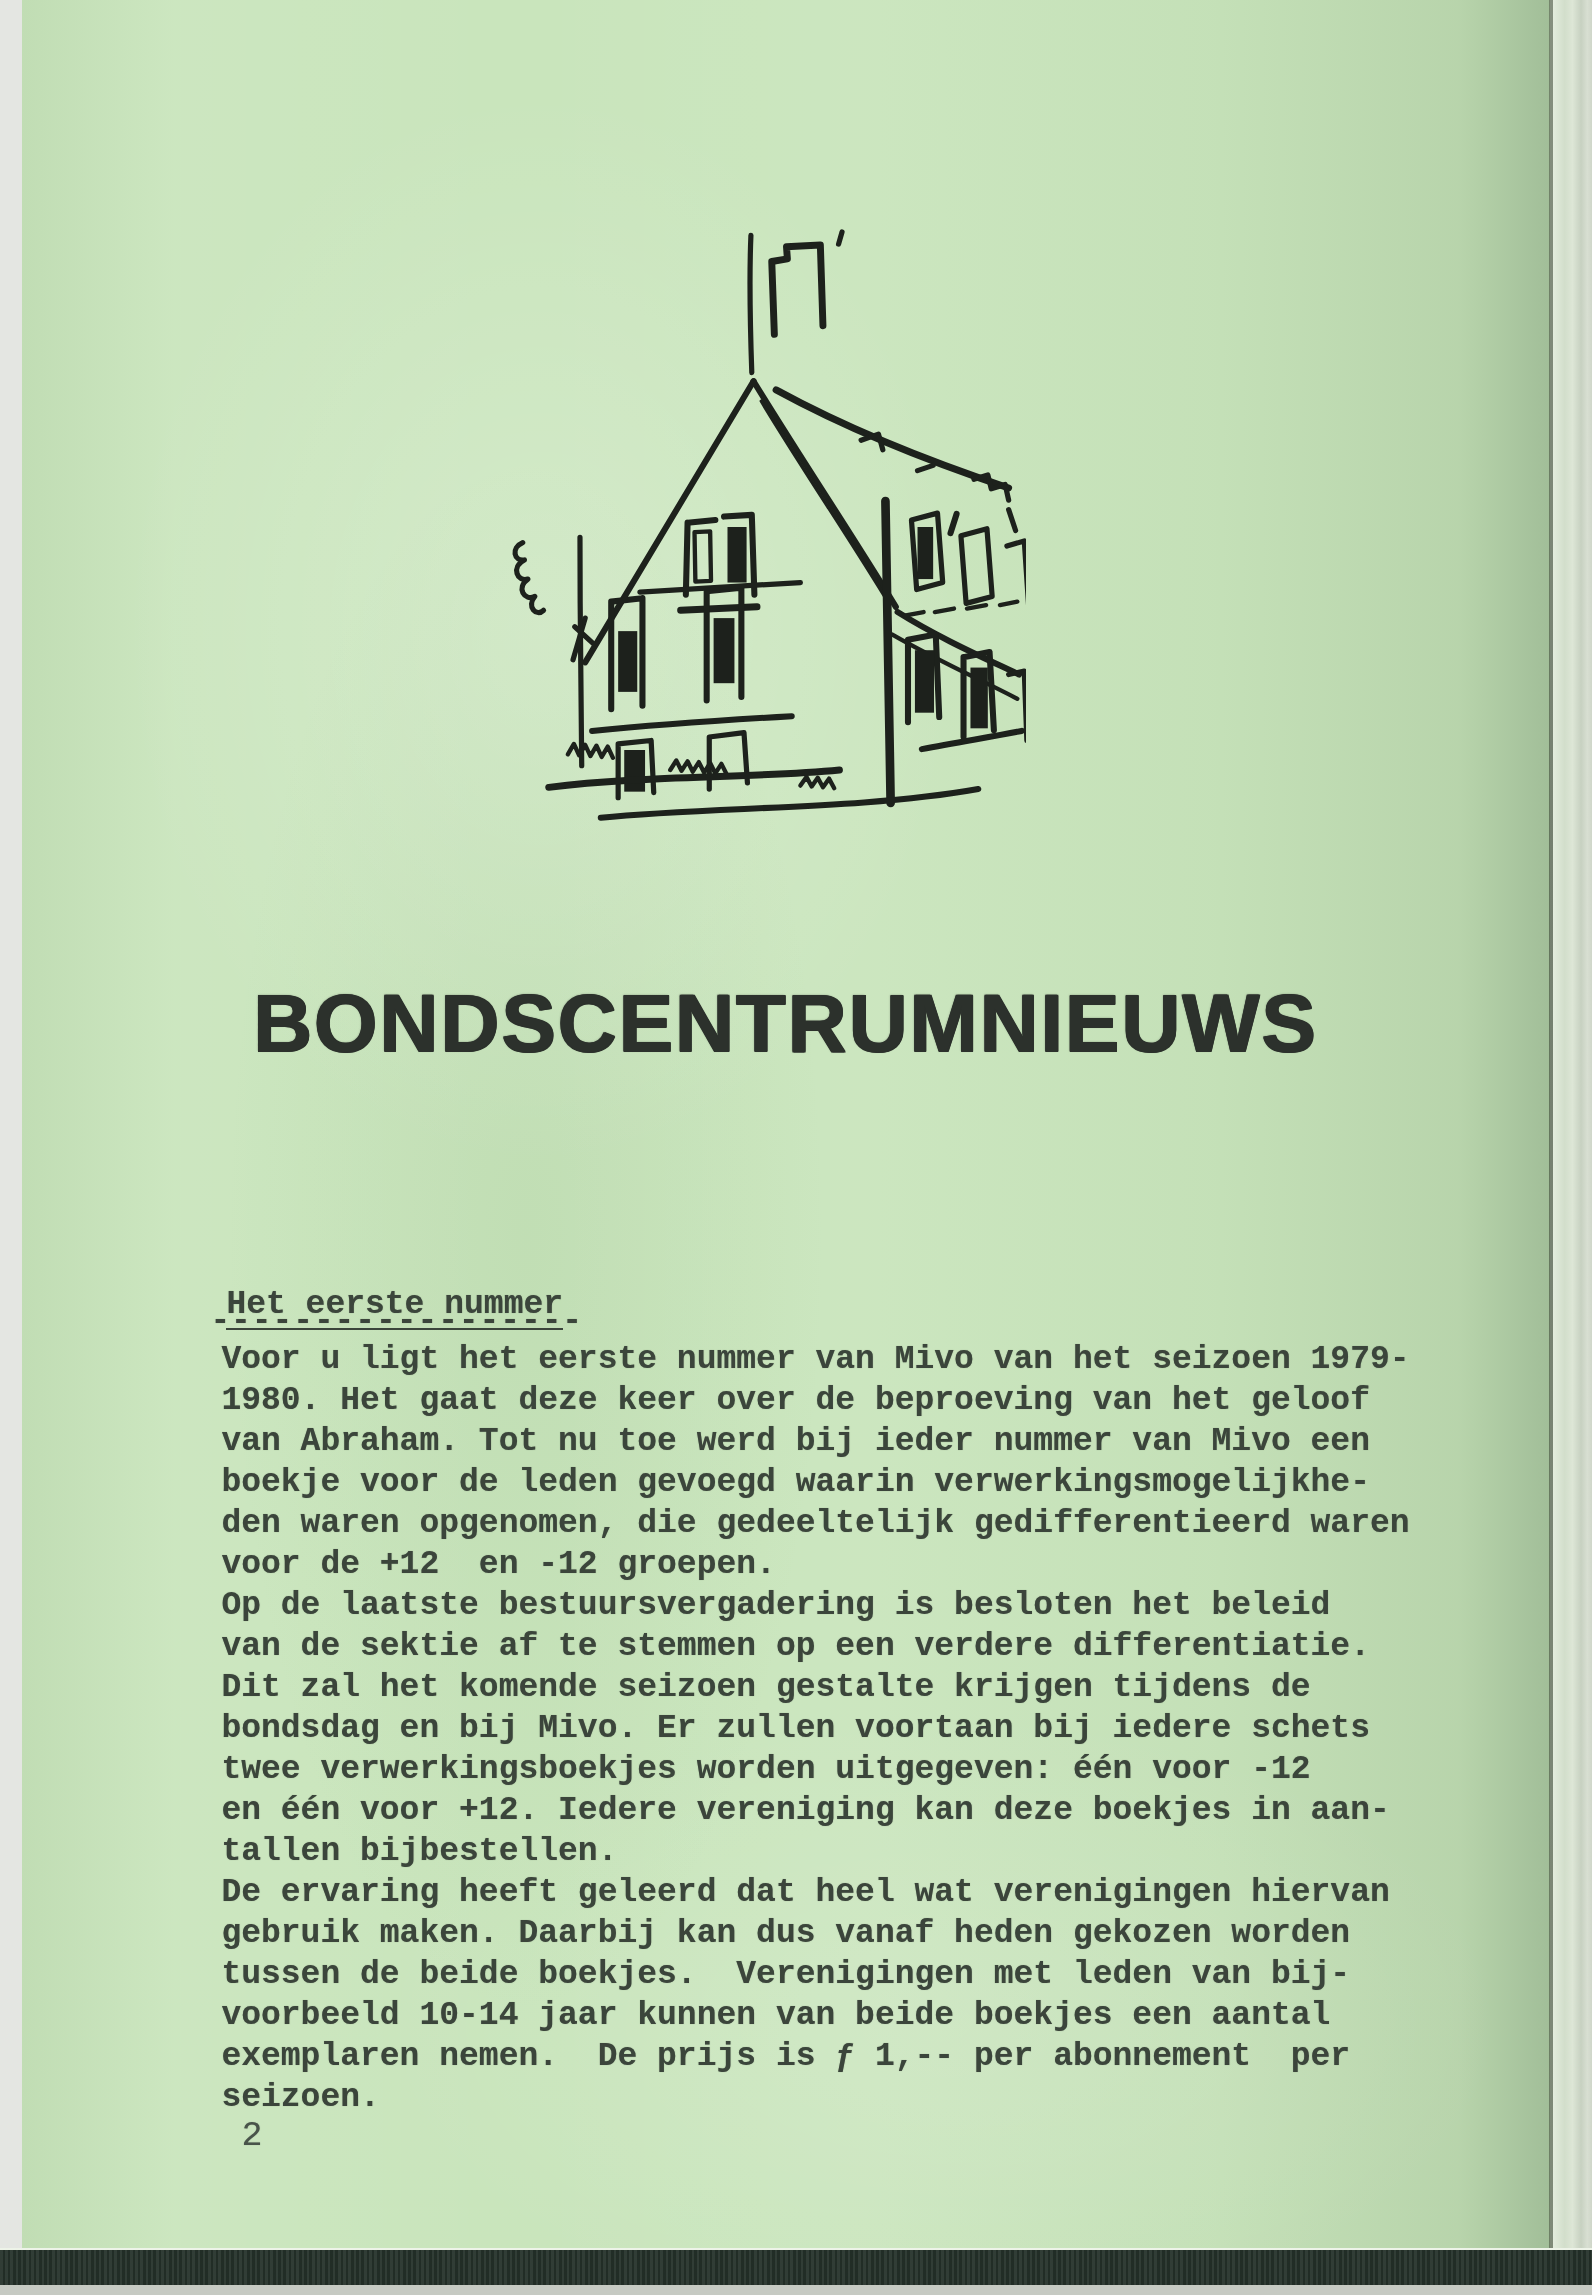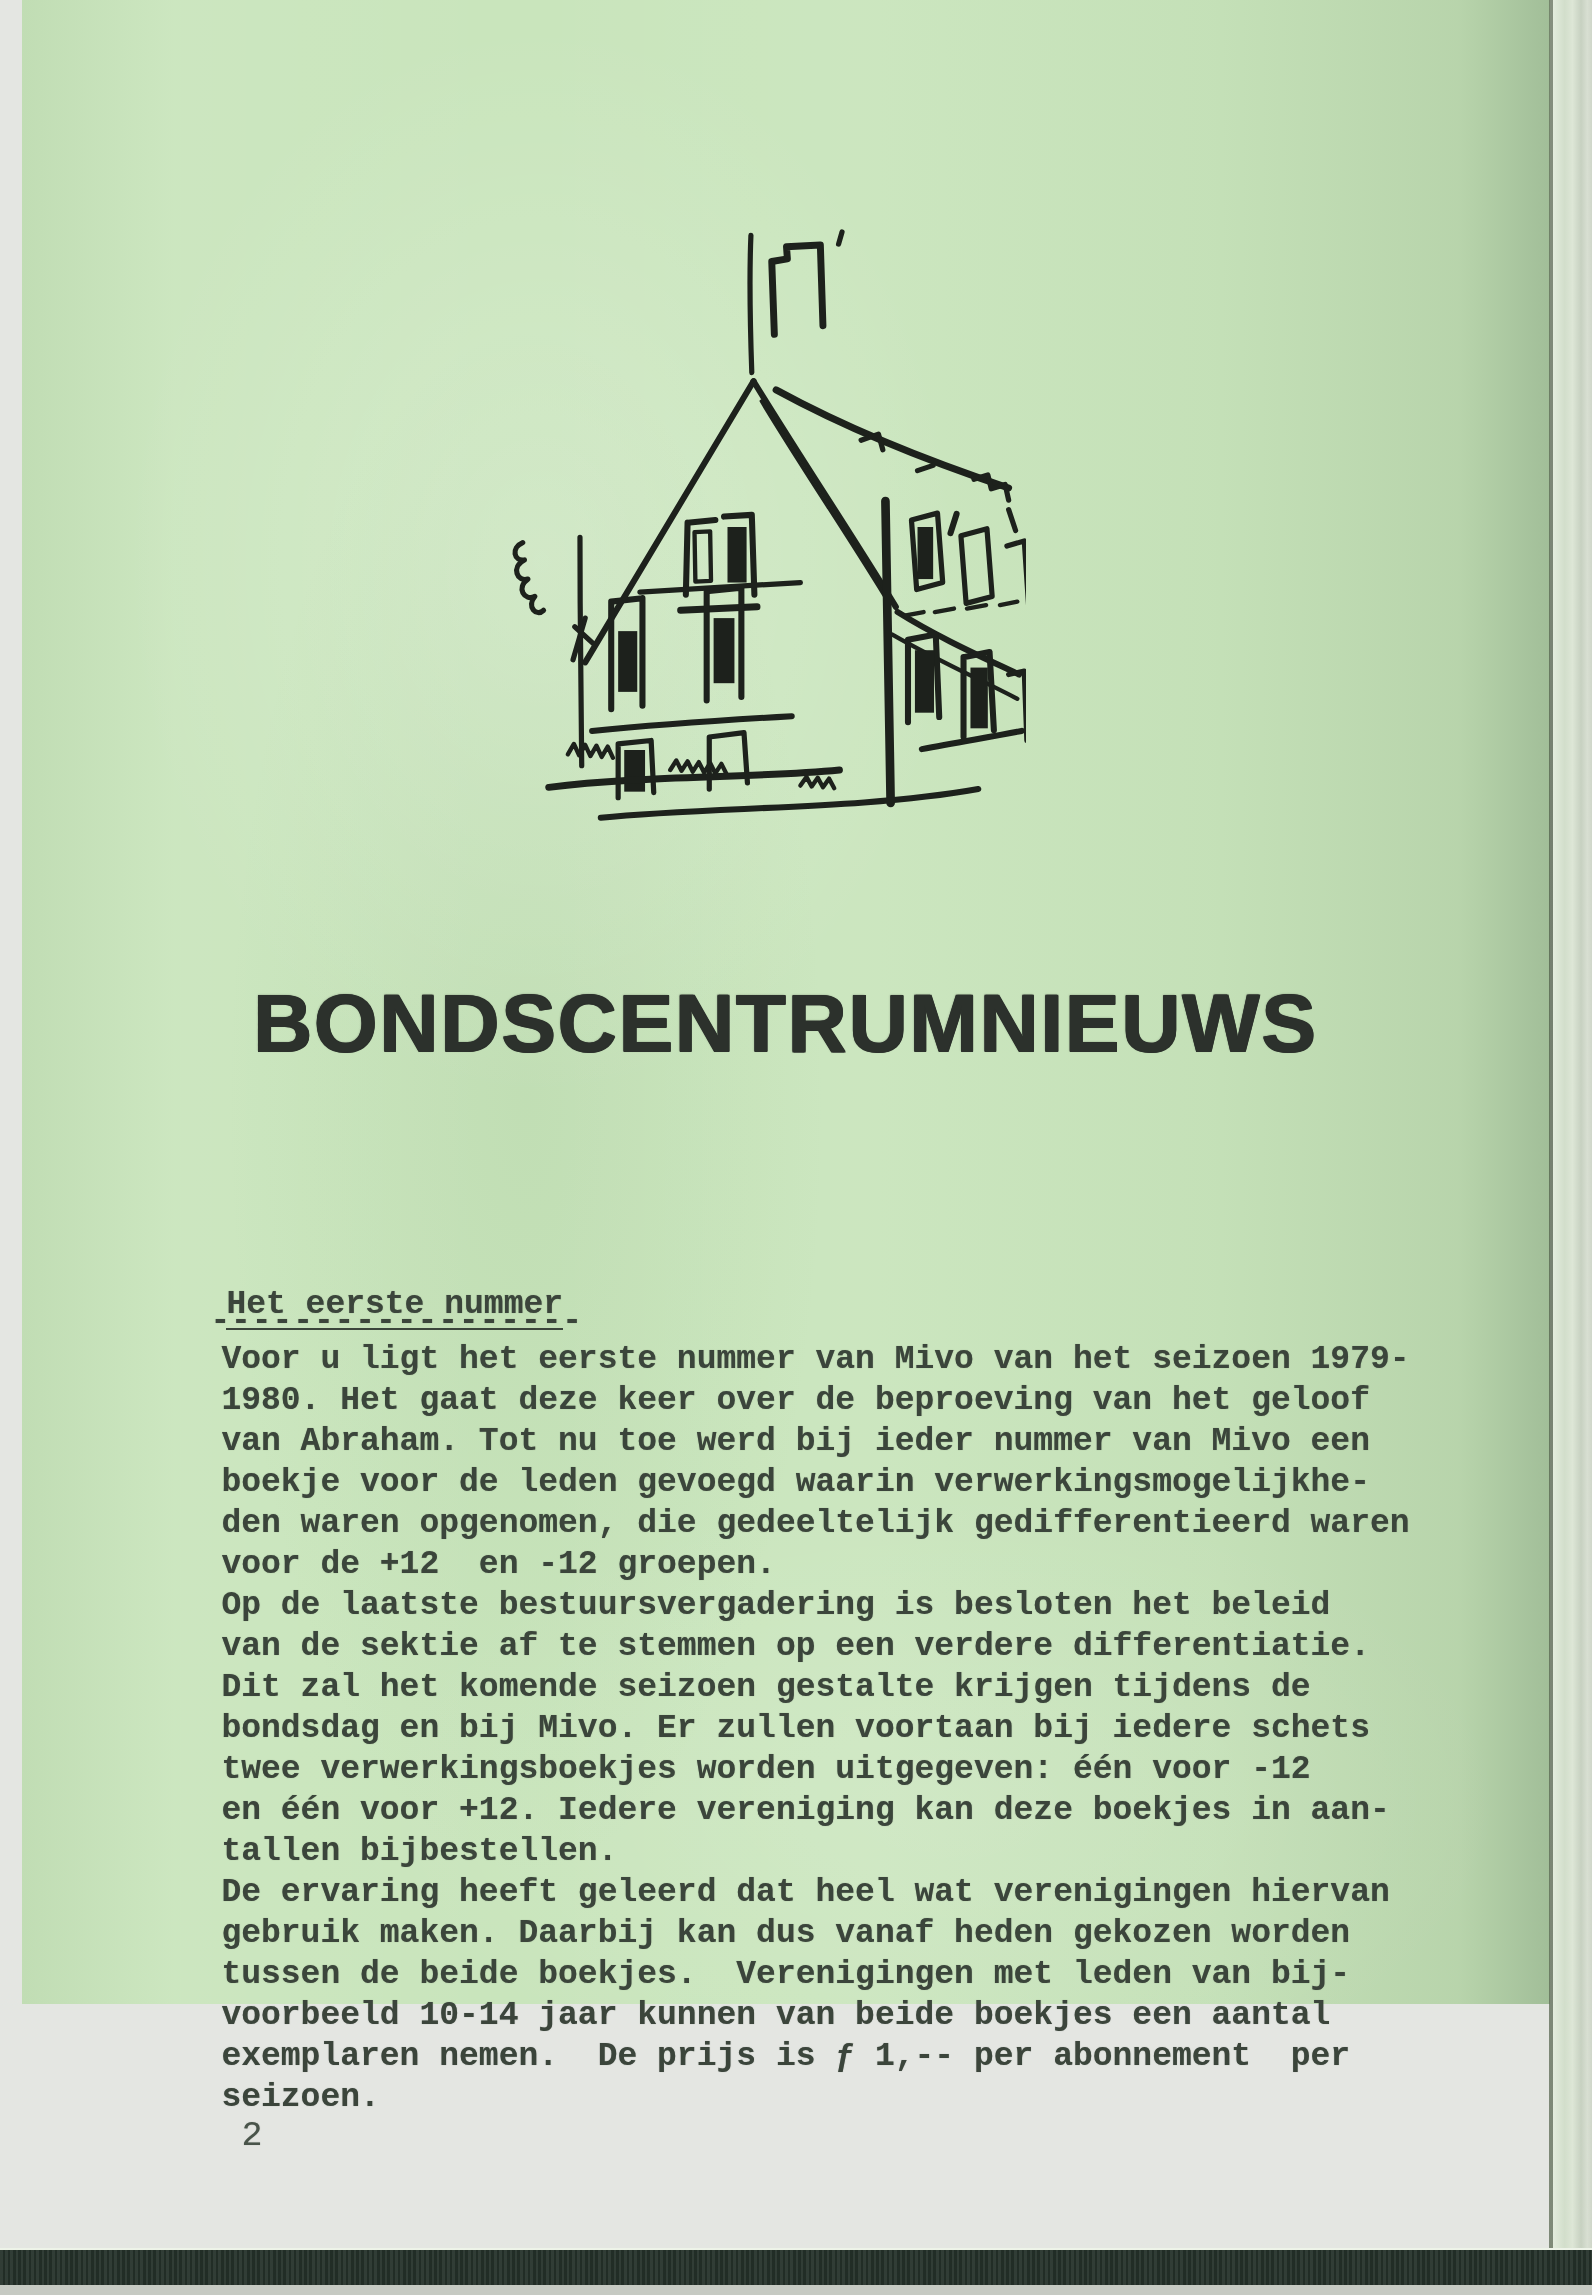--- a/index.html
+++ b/index.html
@@ -3,21 +3,21 @@
 <meta charset="utf-8">
 <style>
   html,body{margin:0;padding:0;}
   body{
     width:1592px;height:2295px;position:relative;overflow:hidden;
     background:#e4e6e2;
     font-family:"Liberation Sans",sans-serif;
   }
   
   .page{
-    position:absolute;left:22.4px;top:0;width:1528px;height:2004px;
+    position:absolute;left:22.4px;top:0;width:1528px;height:2248px;
     background:
       radial-gradient(ellipse 604px 777px at 34% 28%, rgba(255,255,255,0.20), rgba(255,255,255,0) 70%),
       radial-gradient(ellipse 431px 1122px at 33% 55%, rgba(120,160,110,0.10), rgba(120,160,110,0) 70%),
       radial-gradient(ellipse 777px 431px at 60% 90%, rgba(255,255,255,0.10), rgba(255,255,255,0) 75%),
       linear-gradient(90deg, rgba(120,150,110,0.10) 0%, rgba(255,255,255,0.06) 10%,
         rgba(255,255,255,0) 32%, rgba(255,255,255,0.05) 55%, rgba(120,150,110,0.06) 78%,
         rgba(95,125,85,0.16) 94%, rgba(70,100,70,0.30) 100%),
       var(--paper,#c9e5bc);
   }
   .page-edge-line{

